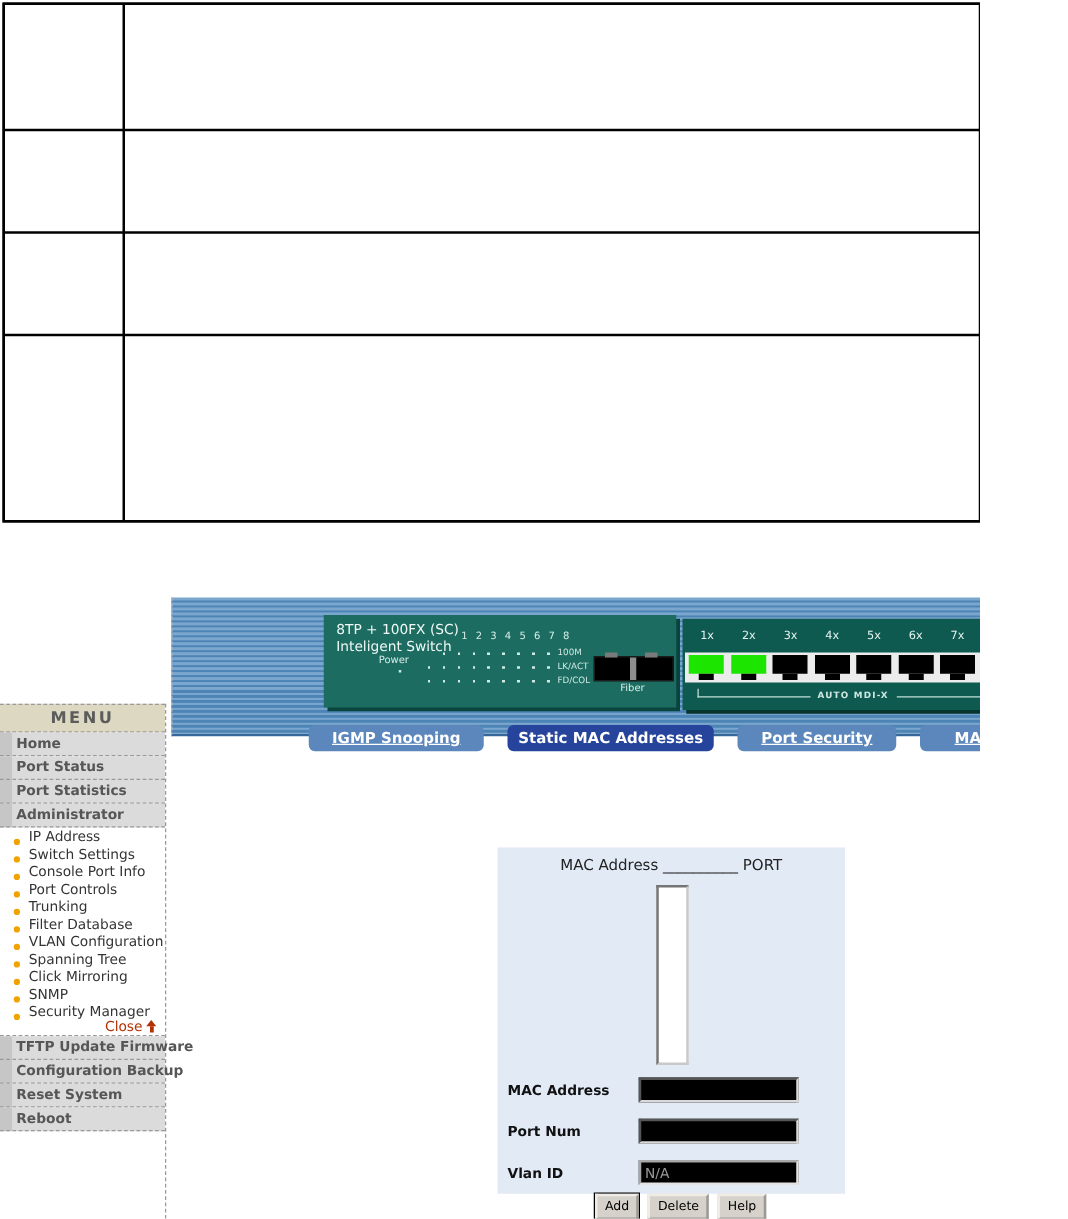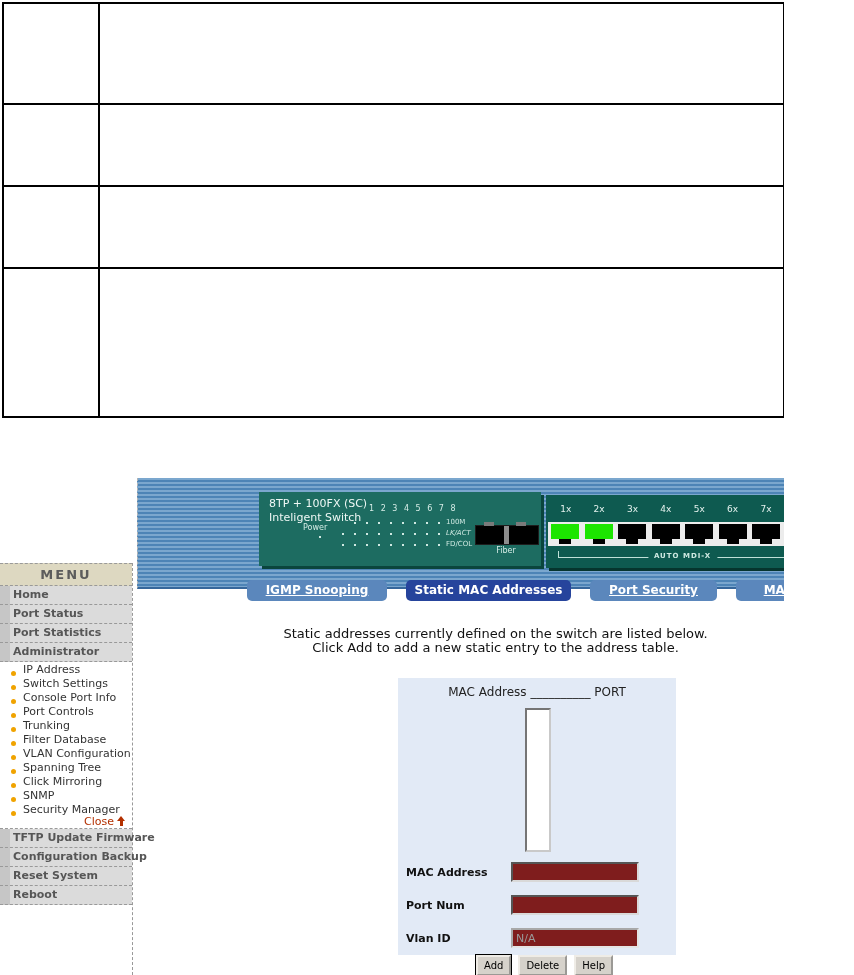--- a/index.html
+++ b/index.html
@@ -20,21 +20,21 @@
   .panel-left{left:121px;top:14px;width:282px;height:74px;background:#1d6c61;box-shadow:3px 3px 0 #0a453d;}
   .panel-ports{left:408px;top:17px;width:273px;height:73px;background:#0e5a50;box-shadow:3px 3px 0 #06352e;}
 
   .model{position:absolute;left:10px;top:5px;font-size:11px;line-height:14px;color:#eef8f5;white-space:nowrap;}
   .led-numbers{position:absolute;left:95px;top:12px;font-size:8px;word-spacing:4px;color:#d5ece6;white-space:nowrap;margin-left:15px;}
   .led-row{position:absolute;height:2px;background:repeating-linear-gradient(to right,#cfe9e2 0 2px,rgba(0,0,0,0) 2px 12px);}
   .r1{left:95px;top:30px;width:88px;}
   .r2{left:83px;top:41px;width:100px;}
   .r3{left:83px;top:52px;width:100px;}
   .led-label{position:absolute;left:187px;font-size:7px;color:#cfe9e2;white-space:nowrap;}
-  .l1{top:26px;}.l2{top:37px;font-style:italic;}.l3{top:48px;}
+  .l1{top:26px;}.l2{top:37px;}.l3{top:48px;}
   .power{position:absolute;left:44px;top:31px;font-size:8px;color:#d5ece6;}
   .power-dot{position:absolute;left:60px;top:44px;width:2px;height:2px;background:#cfe9e2;}
   .fiber{position:absolute;left:216px;top:33px;width:62px;height:18px;background:#000;border:1px solid #1d1d1d;}
   .fiber::before{content:"";position:absolute;left:28px;top:0;width:5px;height:100%;background:#8d8d8d;}
   .fiber::after{content:"";position:absolute;top:-4px;left:8px;width:10px;height:4px;background:#7a7a7a;box-shadow:32px 0 0 #7a7a7a;}
   .fiber-label{position:absolute;left:216px;top:54px;width:62px;text-align:center;font-size:8px;color:#d5ece6;}
 
   .port-labels{position:absolute;left:3px;top:9px;width:267px;display:flex;}
   .port-labels span{flex:1;text-align:center;font-size:9px;color:#e4f2ee;}
   .port-strip{position:absolute;left:2px;top:27px;width:269px;height:24px;background:#ececec;
@@ -78,21 +78,21 @@
   .desc{position:absolute;left:137px;top:627px;width:717px;text-align:center;
         font-size:13px;line-height:14px;color:#111;}
 
   
   .form-panel{position:absolute;left:398px;top:678px;width:278px;height:277px;background:#e2eaf6;}
   .list-header{position:absolute;top:7px;width:100%;text-align:center;font-size:12px;color:#222;white-space:nowrap;}
   .listbox{position:absolute;left:127px;top:30px;width:22px;height:140px;background:#fff;
            border:2px inset #c9c9c9;}
   .field-label{position:absolute;left:8px;font-size:11px;font-weight:bold;color:#111;white-space:nowrap;}
   .fl1{top:188px;}.fl2{top:221px;}.fl3{top:254px;}
-  .text-input{position:absolute;left:113px;width:118px;height:14px;background:#7f1d1d;
+  .text-input{position:absolute;left:113px;width:118px;height:14px;background:#000000;
               border:2px solid;border-color:#555 #d9d9d9 #d9d9d9 #555;
               font-size:11px;font-family:"DejaVu Sans",sans-serif;padding:1px 3px;}
   .ti1{top:184px;}.ti2{top:217px;}.ti3{top:250px;}
   .text-input.dim{border-color:#a8a8a8 #e4e4e4 #e4e4e4 #a8a8a8;color:#9a9a9a;}
 
   
   .buttons{position:absolute;left:476px;top:955px;display:flex;gap:7px;}
   .buttons button{height:21px;background:#d6d2cb;border:2px outset #efece6;
                   font-size:10px;font-family:"DejaVu Sans",sans-serif;color:#000;padding:0 6px;cursor:pointer;}
   .btn-add{box-shadow:0 0 0 1px #000;}
@@ -222,24 +222,20 @@
   </div>
 
   <div class="tabs">
     <div class="tab t1"><span class="lbl">IGMP Snooping</span></div>
     <div class="tab t2 active"><span class="lbl">Static MAC Addresses</span></div>
     <div class="tab t3"><span class="lbl">Port Security</span></div>
     <div class="tab t4"><span class="lbl">MAC Filtering</span></div>
     <div class="tab-cap"></div>
   </div>
 
-  <div class="desc">
-    <div>Static addresses currently defined on the switch are listed below.</div>
-    <div>Click Add to add a new static entry to the address table.</div>
-  </div>
 
   <div class="form-panel">
     <div class="list-header">MAC Address __________ PORT</div>
     <div class="listbox"></div>
 
     <span class="field-label fl1">MAC Address</span>
     <input class="text-input ti1" type="text" value="" style="">
 
     <span class="field-label fl2">Port Num</span>
     <input class="text-input ti2" type="text" value="" style="">

